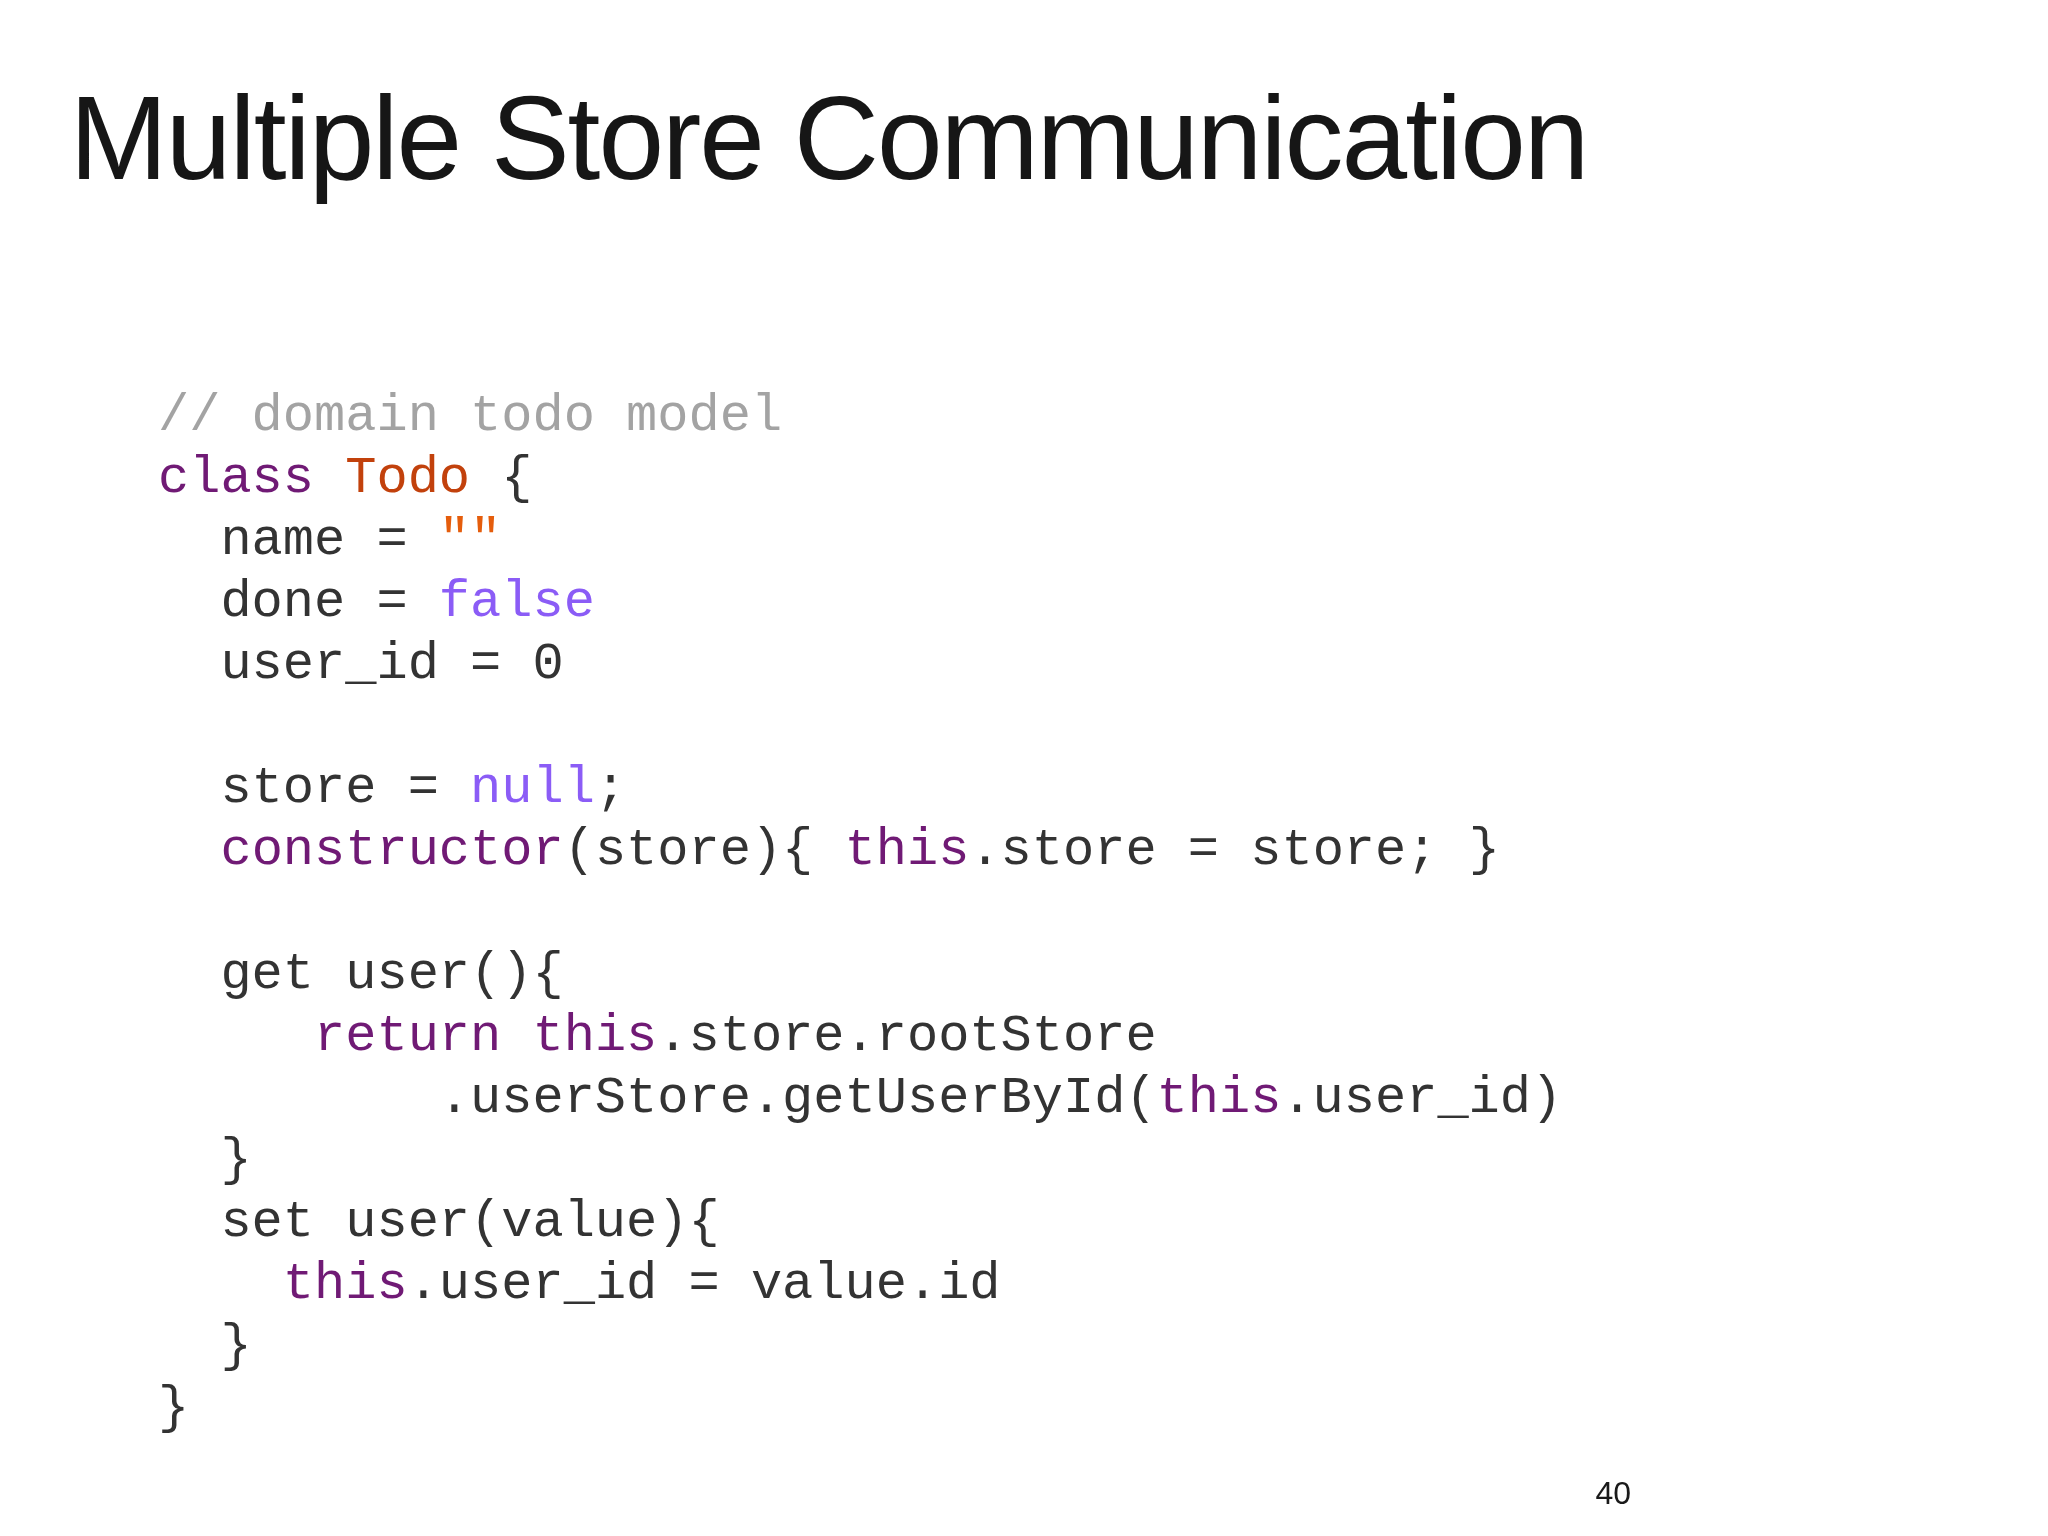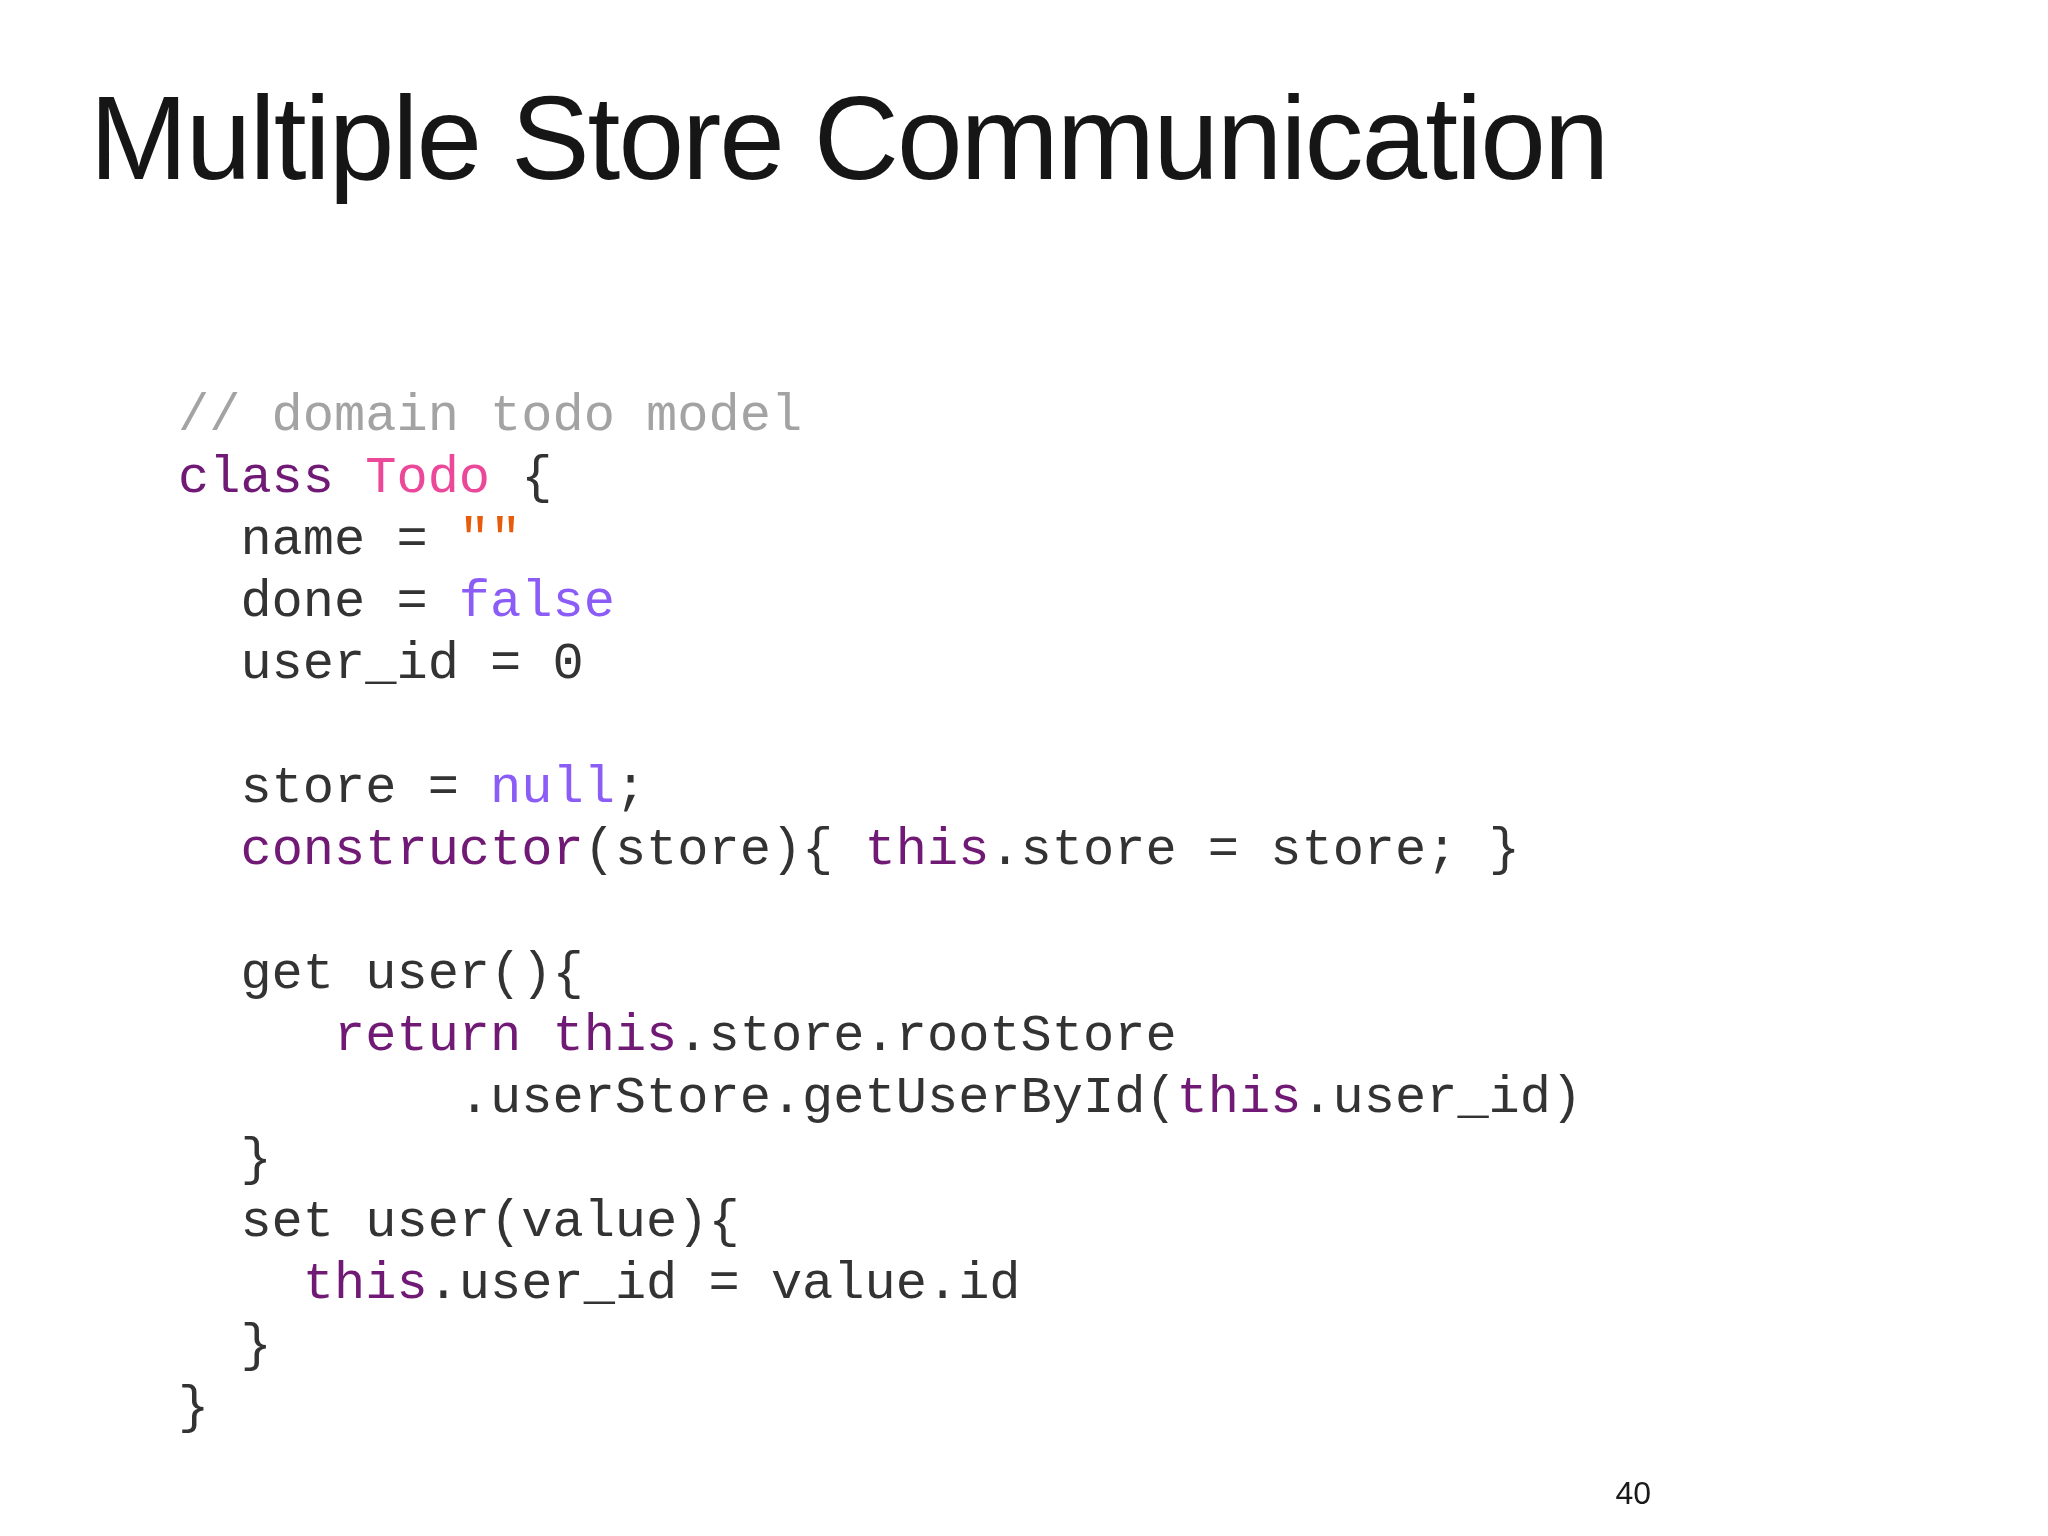--- a/index.html
+++ b/index.html
@@ -7,21 +7,20 @@
     padding: 0;
     background: #ffffff;
   }
   .slide {
     position: relative;
     width: 1657px;
     height: 1536px;
     background: #ffffff;
     overflow: hidden;
     font-family: "Liberation Sans", sans-serif;
-    margin-left: 20px;
   }
   .title-block {
     position: absolute;
     top: 58px;
     left: 0;
     width: 100%;
     text-align: center;
     color: #161616;
   }
   .slide-title {
@@ -51,21 +50,21 @@
     font-size: 52px;
     line-height: 62px;
     color: #333333;
   }
   .code-line {
     white-space: pre;
     min-height: 62px;
   }
   .tok-comment  { color: #a3a3a3; text-align: center; }
   .tok-keyword  { color: #701a75; }
-  .tok-class    { color: #ec4899; }
+  .tok-class    { color: #c2410c; }
   .tok-constant { color: #8b5cf6; }
   .tok-string   { color: #e55d0c; }
   .tok-plain    { color: #333333; }
   .page-number {
     position: absolute;
     right: 26px;
     bottom: 24px;
     font-size: 32px;
     color: #1a1a1a;
     font-family: "Liberation Sans", sans-serif;

